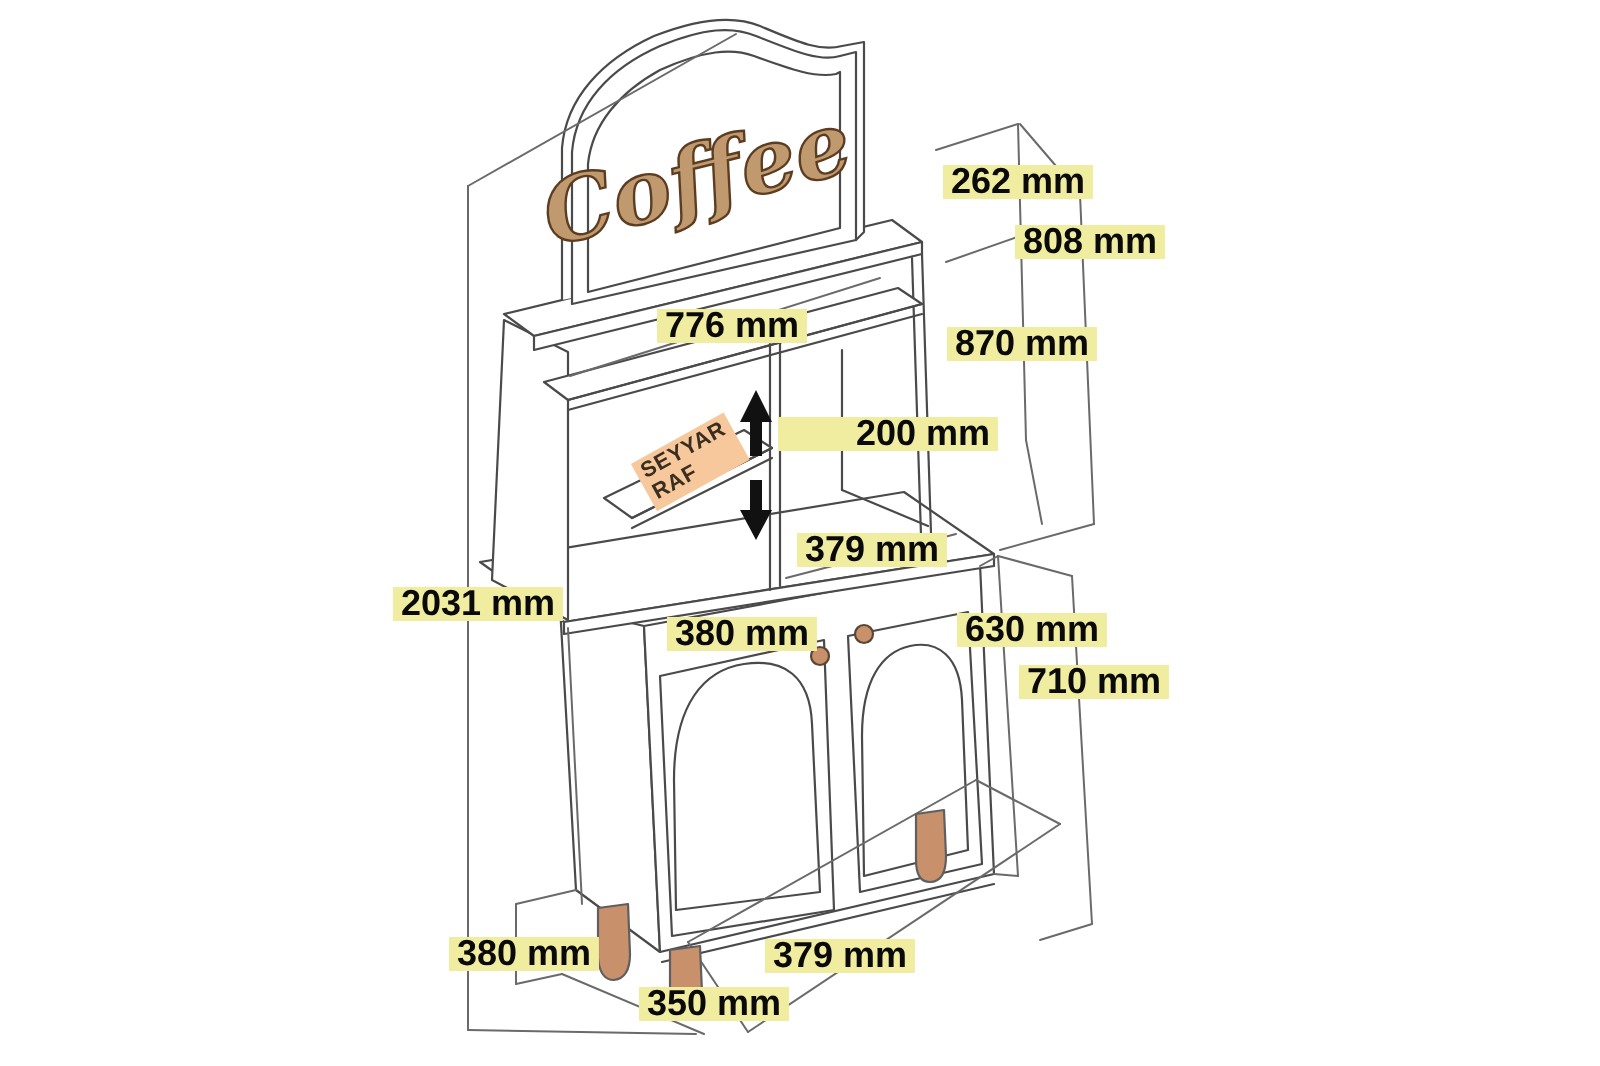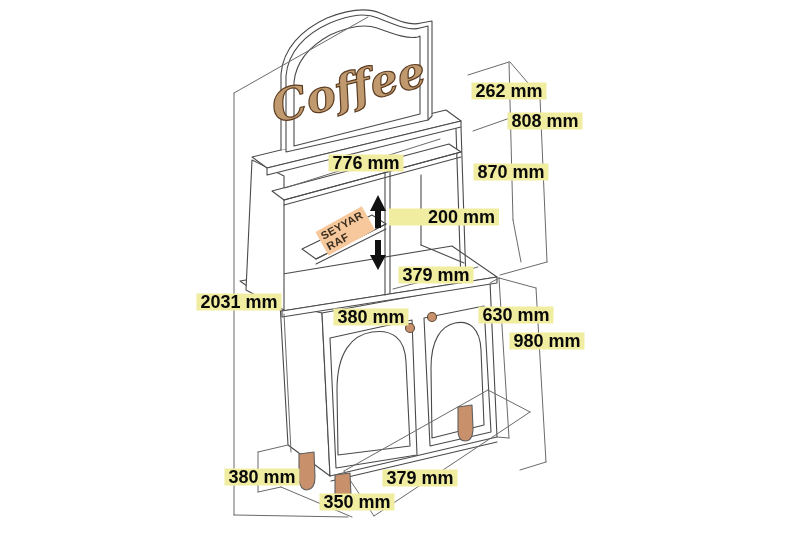--- a/index.html
+++ b/index.html
@@ -140,21 +140,21 @@
 
   <div class="shelf-tag" style="left:345px;top:231px;">
     <span>SEYYAR</span>
     <span>RAF</span>
   </div>
 
   <div class="dim" style="left:239px;top:302px;">2031 mm</div>
   <div class="dim" style="left:420px;top:478px;">379 mm</div>
   <div class="dim" style="left:313px;top:502px;margin-left:44px;">350 mm</div>
   <div class="dim" style="left:262px;top:477px;">380 mm</div>
-  <div class="dim" style="left:547px;top:341px;">980 mm</div>
+  <div class="dim" style="left:547px;top:341px;">710 mm</div>
   <div class="dim" style="left:516px;top:315px;">630 mm</div>
   <div class="dim" style="left:371px;top:317px;">380 mm</div>
   <div class="dim" style="left:436px;top:275px;">379 mm</div>
   <div class="dim" style="left:366px;top:163px;">776 mm</div>
   <div class="dim" style="left:545px;top:121px;">808 mm</div>
   <div class="dim" style="left:509px;top:91px;">262 mm</div>
   <div class="dim" style="left:511px;top:172px;">870 mm</div>
   <div class="dim" style="left:444px;top:217px;padding-left:39px;">200 mm</div>
 </div>
 

